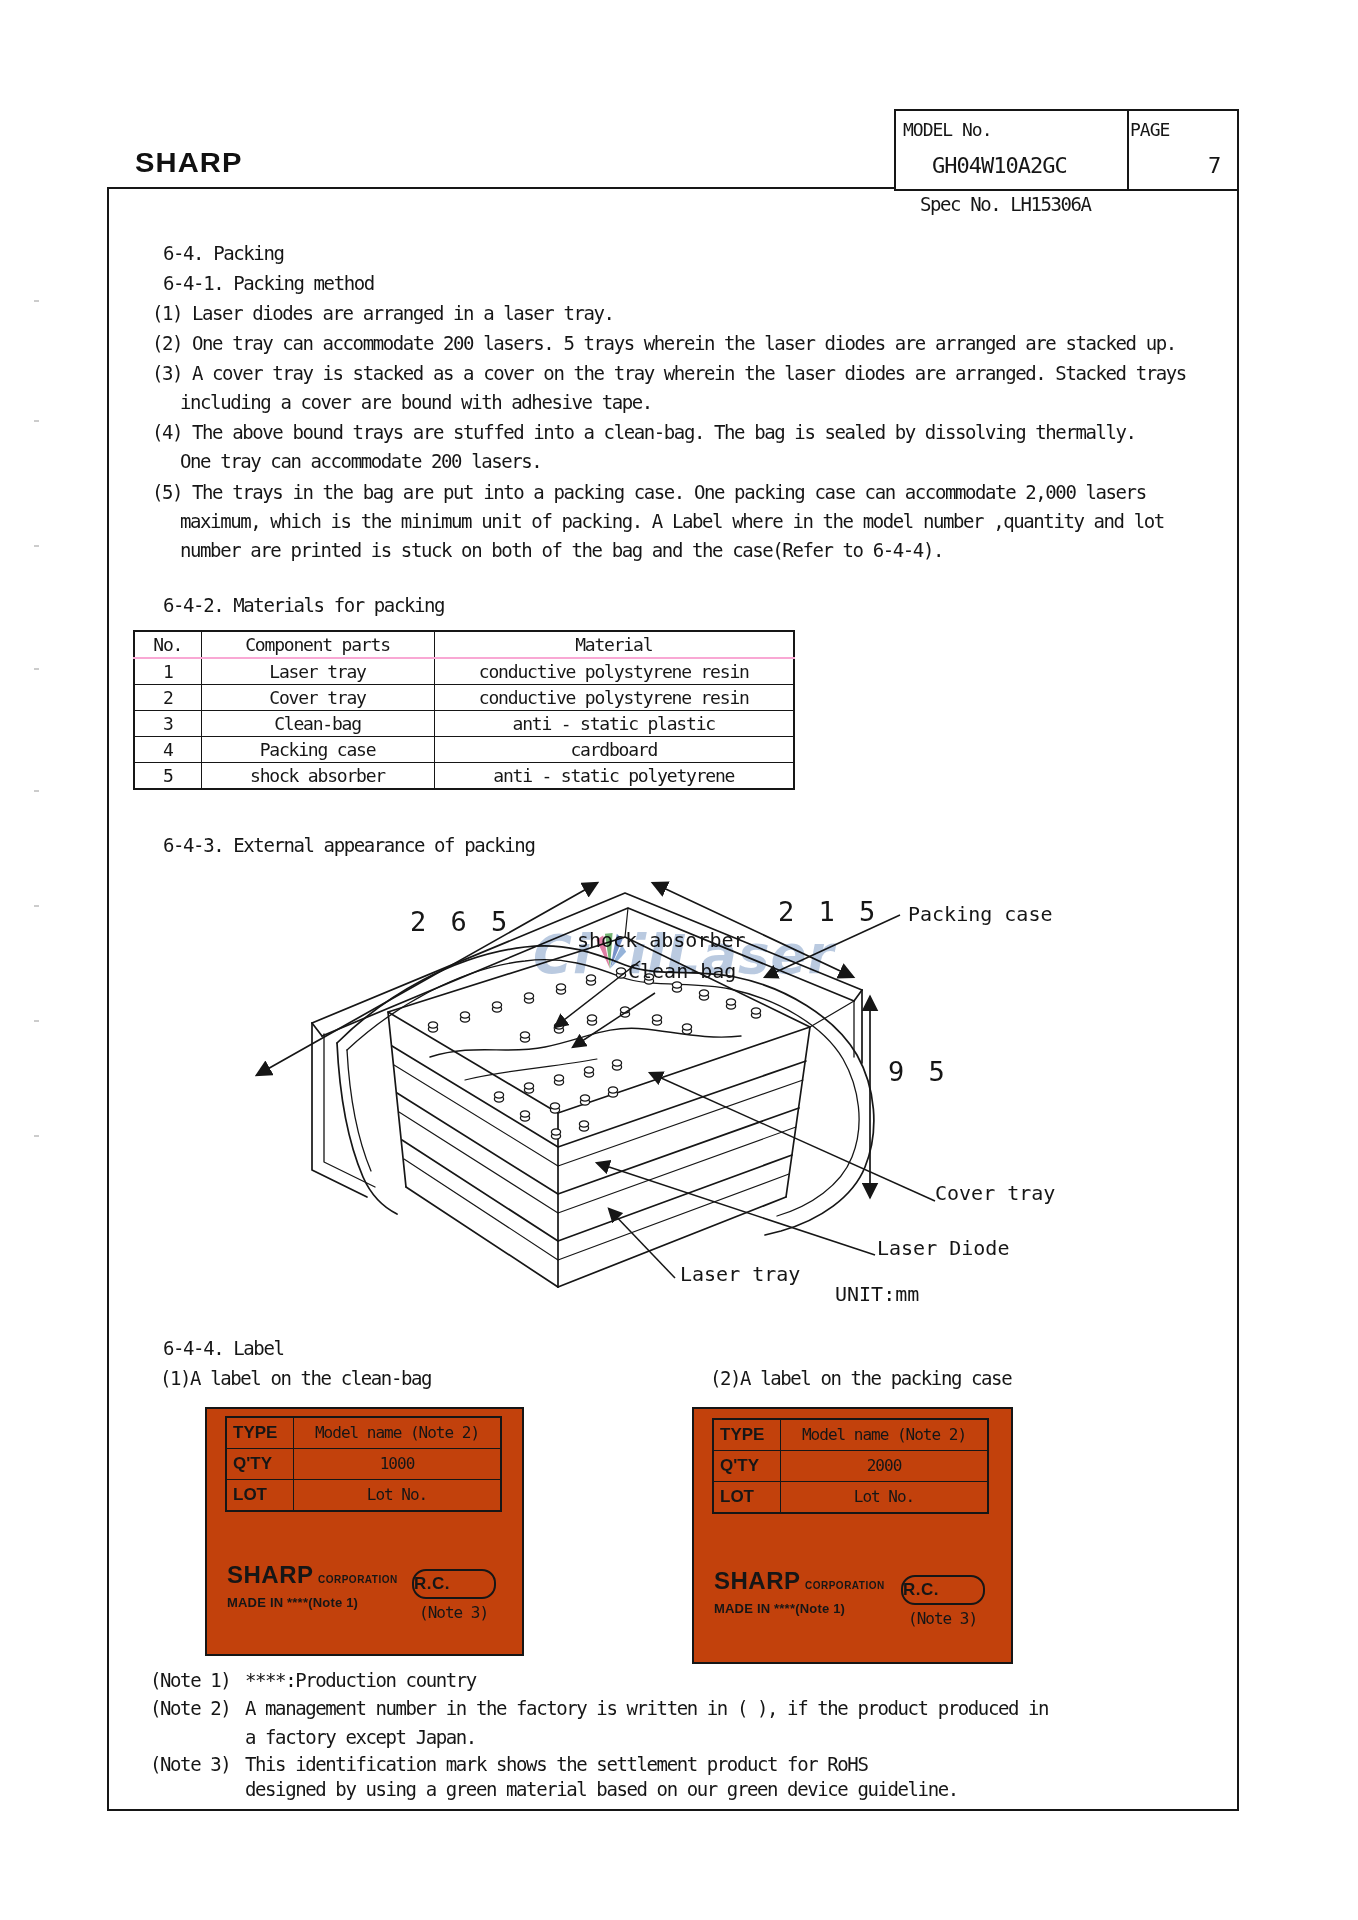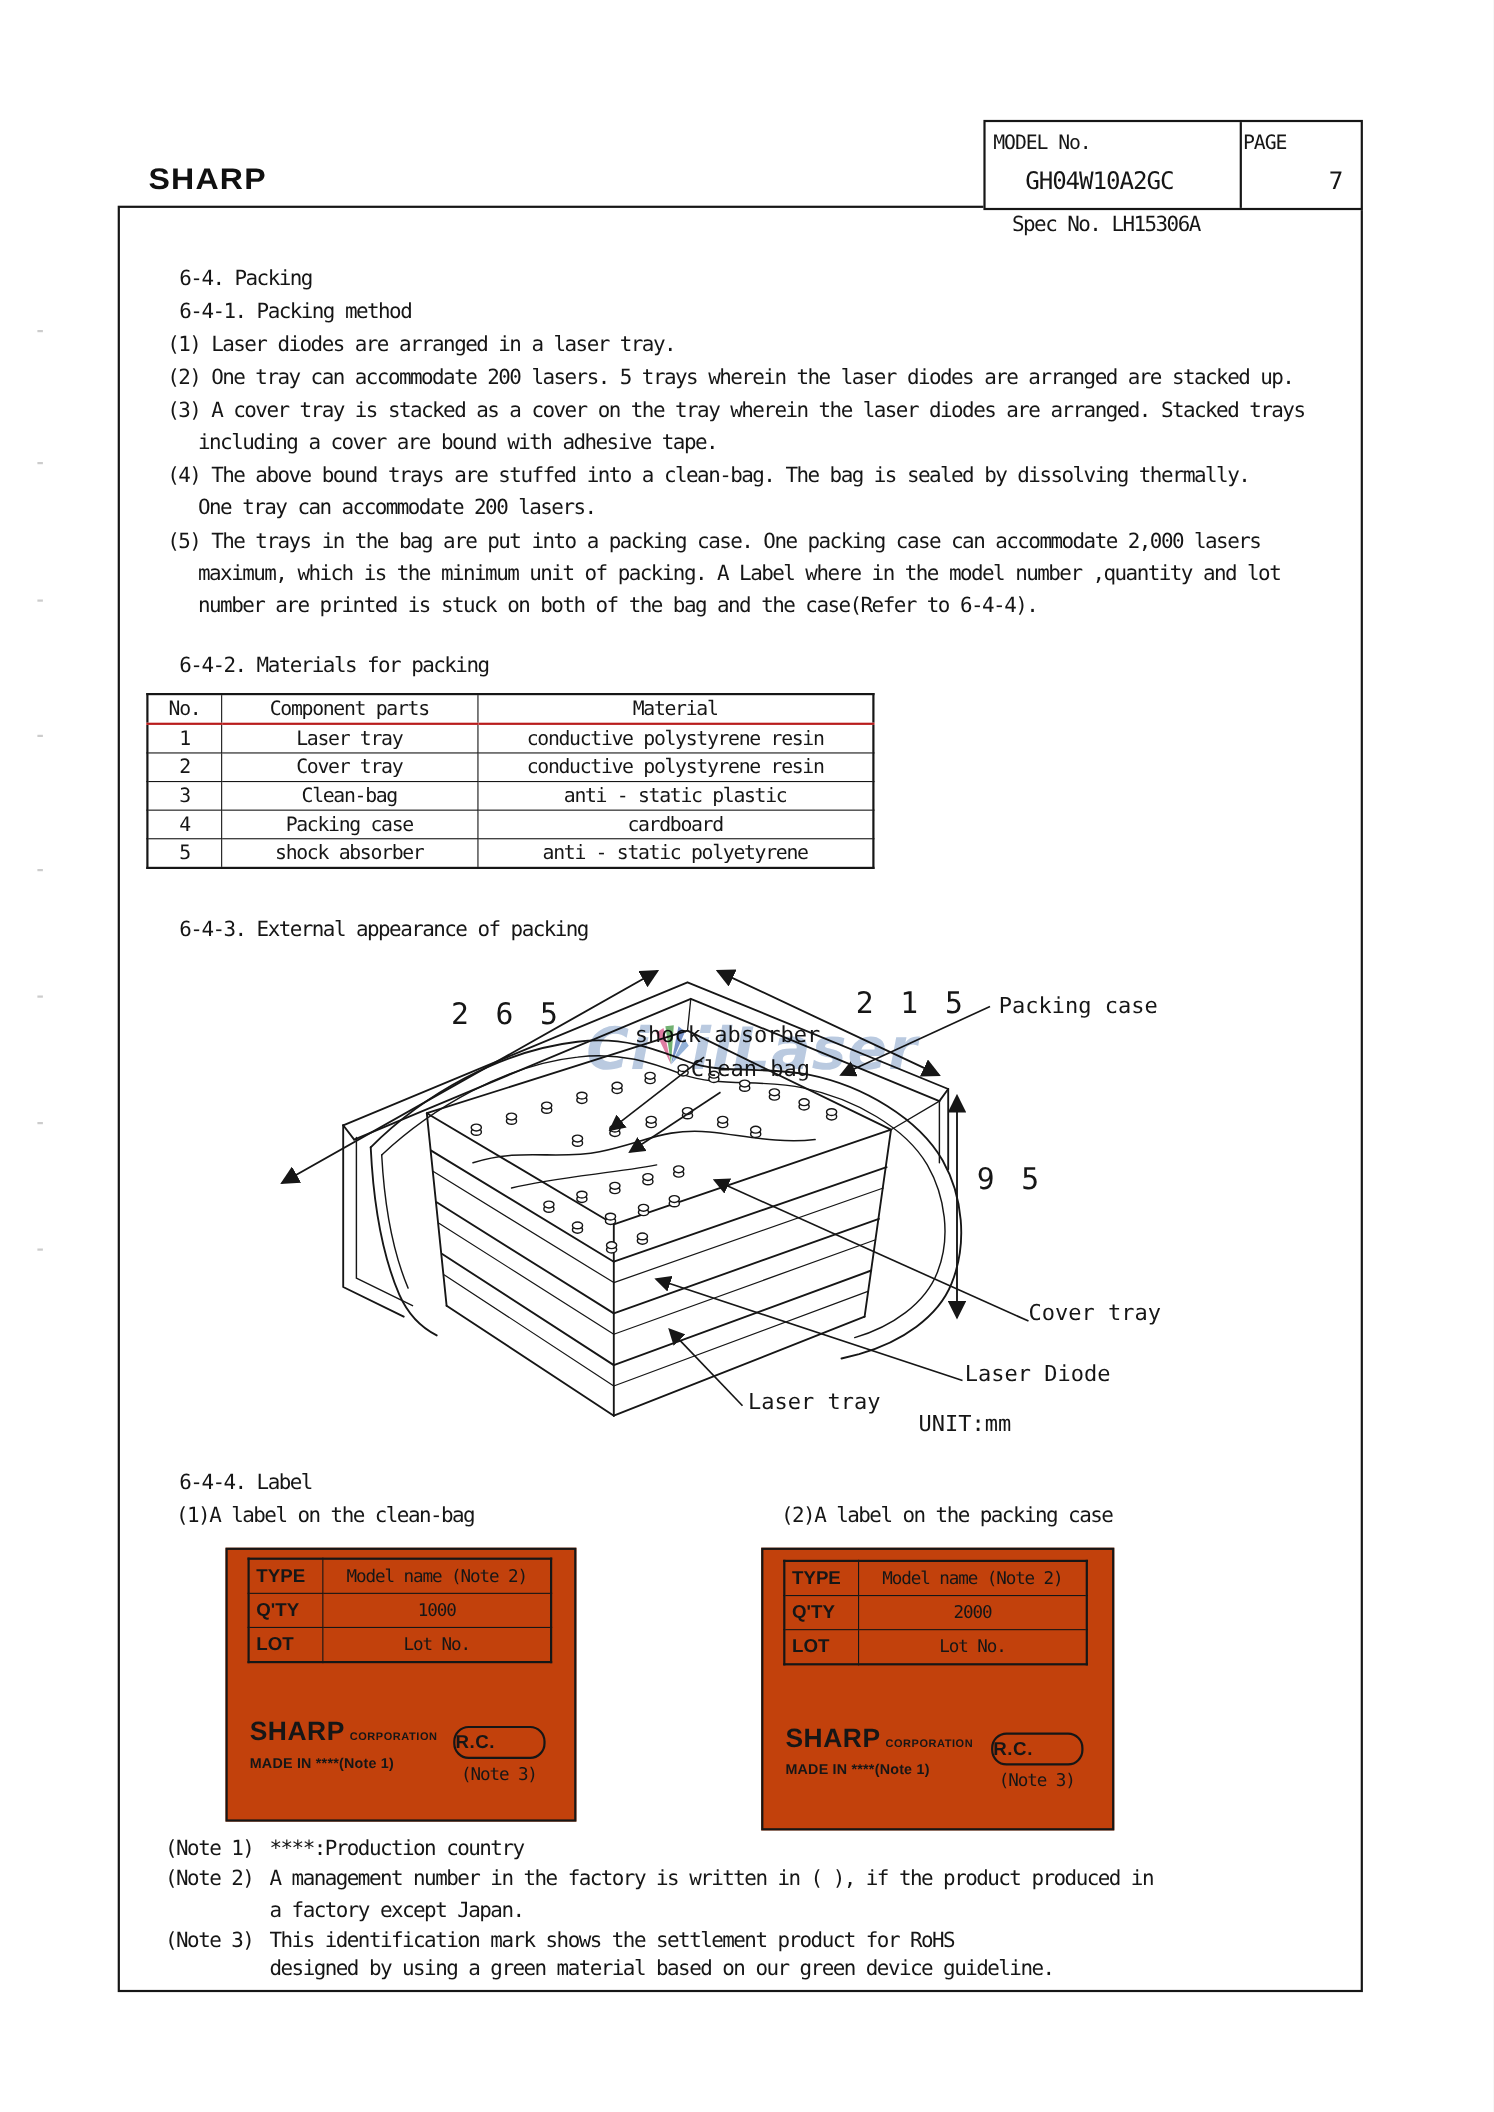--- a/index.html
+++ b/index.html
@@ -13,21 +13,21 @@
   .mainbox{position:absolute;left:107px;top:187px;width:1128px;height:1620px;
            border:2px solid #161616;}
   .hdrbox{position:absolute;left:894px;top:109px;width:341px;height:78px;
           border:2px solid #161616;background:#fff;}
   .hdr-divider{position:absolute;left:231px;top:0;width:0;height:78px;border-left:2px solid #161616;}
   .hdr-small{position:absolute;font:18px/1 "DejaVu Sans Mono",monospace;letter-spacing:-1px;}
   .hdr-big{position:absolute;font:22px/1 "DejaVu Sans Mono",monospace;letter-spacing:-1px;}
   table.mat{position:absolute;left:133px;top:630px;width:660px;border-collapse:collapse;
             table-layout:fixed;font:18px/1 "DejaVu Sans Mono",monospace;letter-spacing:-1.2px;color:#161616;}
   table.mat td{border:1px solid #161616;text-align:center;height:25px;padding:0;}
-  table.mat tr.hd td{border-bottom:2px solid #b91c1c;}
+  table.mat tr.hd td{border-bottom:2px solid #f9a8d4;}
   table.mat{border:2px solid #161616;}
   .lblbox{position:absolute;border:2px solid #161616;background:#c2410c;}
   .lblbox .inner{position:absolute;left:18px;top:7px;width:277px;
                  border:2px solid #161616;border-collapse:collapse;table-layout:fixed;}
   .lblbox .inner td{border:1px solid #161616;height:30px;padding:0;}
   .lblbox .inner td.k{font-family:"Liberation Sans",sans-serif;font-weight:bold;font-size:17px;
                       padding-left:6px;width:60px;}
   .lblbox .inner td.v{font:16px/1 "DejaVu Sans Mono",monospace;letter-spacing:-1px;text-align:center;}
   .brand{position:absolute;left:20px;font-family:"Liberation Sans",sans-serif;color:#161616;}
   .brand .sh{font-weight:bold;font-size:24px;letter-spacing:0.5px;}

